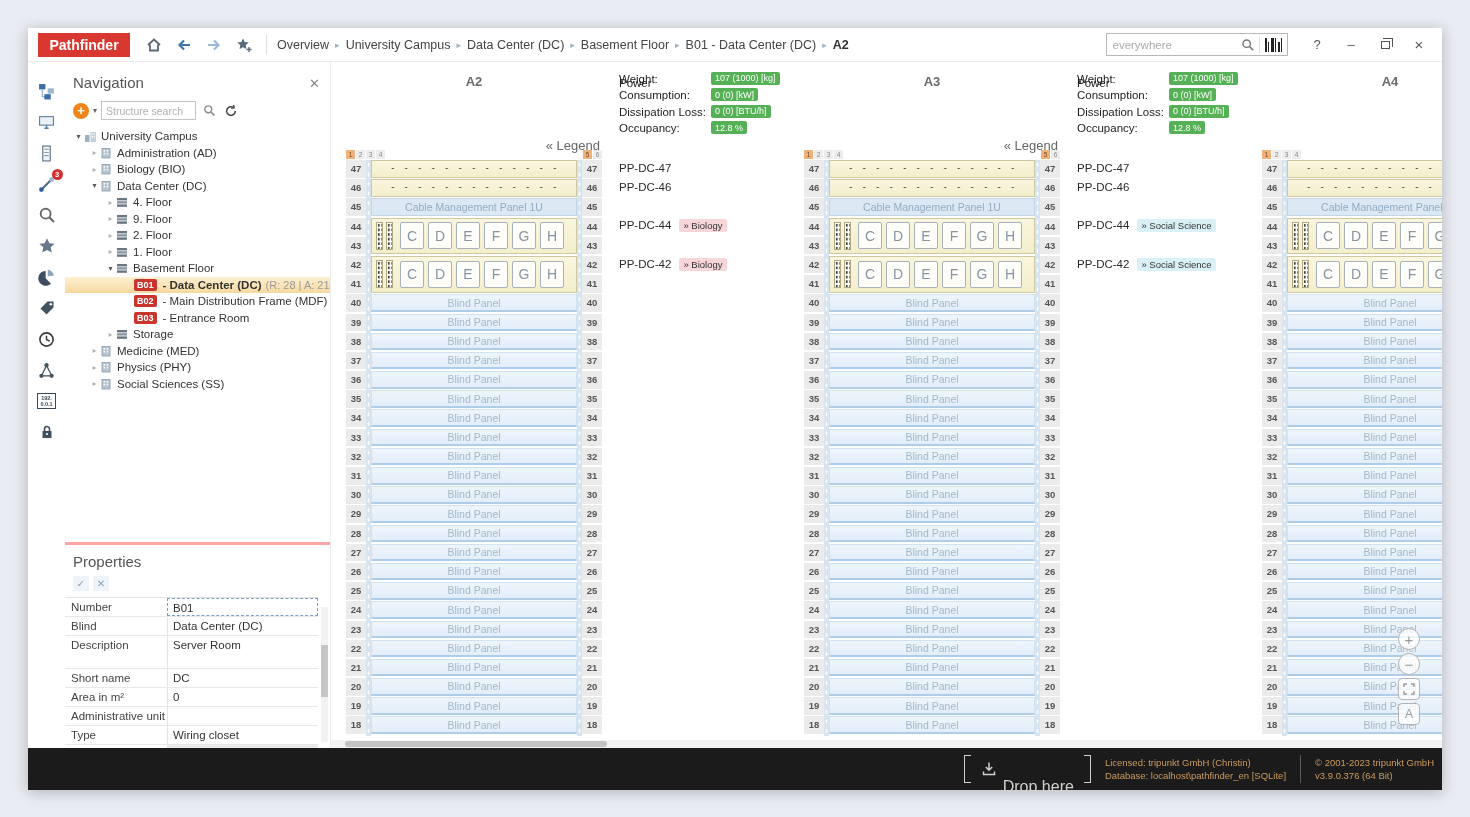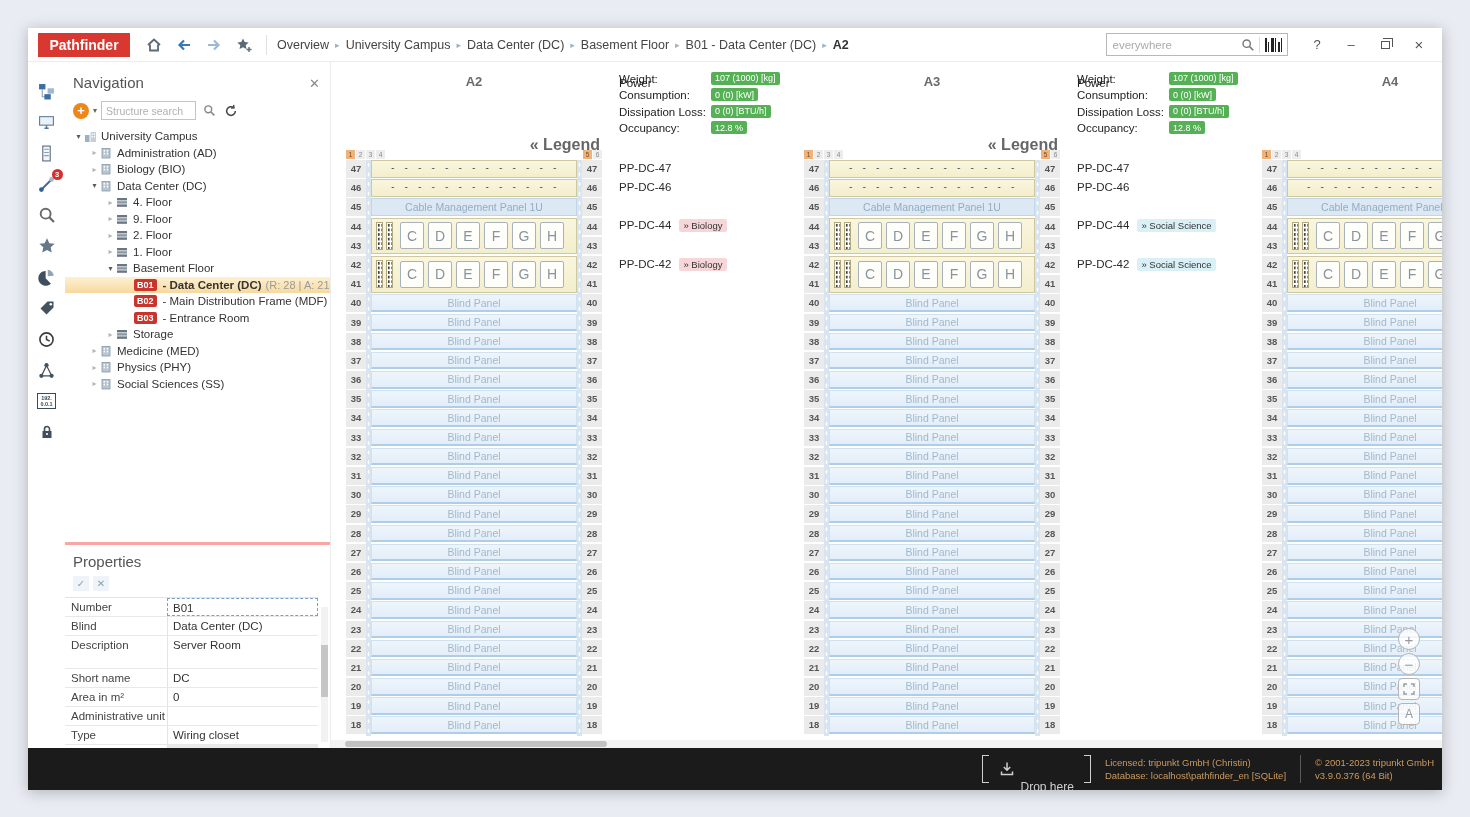--- a/index.html
+++ b/index.html
@@ -72,21 +72,21 @@
   .prop-row.section .prop-value { background:#e9e9e9; }
   .props-scrollbar { position:absolute; right:2px; top:62px; bottom:6px; width:7px; background:#f2f2f2; }
   .props-scrollbar .thumb { position:absolute; top:38px; width:7px; height:52px; background:#c5c5c5; }
 
   
   .main { flex:1; position:relative; background:#fff; border-left:1px solid #ececec; overflow:hidden; }
   .rack-view { position:absolute; top:0; width:458px; height:100%; }
   .rack-col { width:256px; }
   .rack-title { margin-top:12px; height:20px; text-align:center; font-size:13px; font-weight:600; color:#6a6a6a; }
   .legend-row { margin-top:42px; height:14px; text-align:right; padding-right:2px; }
-  .legend-link { font-size:16px; color:#666;font-weight:bold; }
+  .legend-link { font-size:13px; color:#666; }
   .rail-hdr { position:relative; height:10px; }
   .rh-group { position:absolute; top:0; display:flex; gap:1px; }
   .rh-l { left:0; } .rh-r { right:0; }
   .rh-cell { width:9px; height:9px; background:#ededed; color:#888; font-size:6.5px; line-height:9px; text-align:center; }
   .rh-cell.first { background:#eeb27c; color:#7a4a1a; }
   .rack-rows { position:relative; height:576px; }
   .rr-col { position:absolute; top:0; bottom:0; }
   .col-lnum { left:0; width:20px; }
   .col-lrail { left:20px; width:5px; }
   .col-panels { left:25px; right:25px; }
@@ -119,21 +119,21 @@
   .hscroll { position:absolute; left:0; right:0; bottom:0; height:8px; background:#f2f2f2; z-index:6; }
   .hthumb { position:absolute; left:14px; top:1px; width:262px; height:6px; border-radius:3px; background:#c2c2c2; }
 
   
   .statusbar { height:42px; background:#1b1b1b; display:flex; align-items:center; justify-content:flex-end; gap:14px; padding-right:8px; }
   .dropzone { display:flex; align-items:center; height:30px; }
   .dz-bracket { width:7px; height:28px; border:1px solid #cfcfcf; }
   .dz-bracket.left { border-right:none; }
   .dz-bracket.right { border-left:none; }
   .dz-icon { margin:0 6px 0 10px; display:flex; }
-  .dz-text { color:#d0d0d0; font-size:12px; margin-right:10px;margin-top:36px; }
+  .dz-text { color:#d0d0d0; font-size:16px; margin-right:10px;margin-top:36px; }
   .sb-block { color:#cc9a5e; font-size:9.5px; line-height:13px; }
   .sb-sep { width:1px; height:28px; background:#5a5a5a; }
 </style>
 </head>
 <body>
 
 <div class="window">
 
   <div class="topbar">
     <div class="logo">Pathfinder</div>

